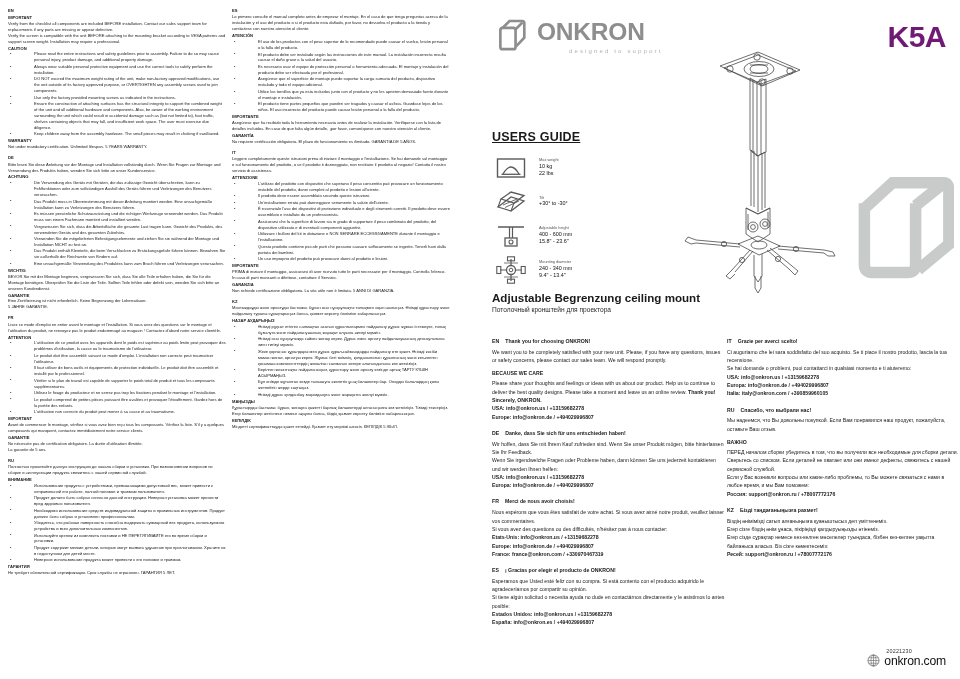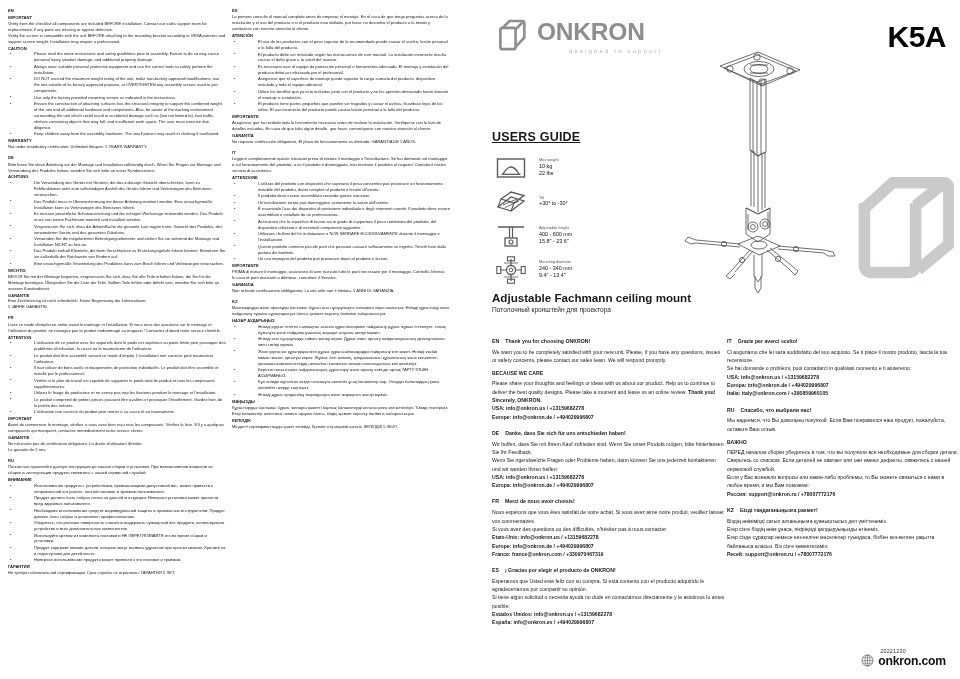--- a/index.html
+++ b/index.html
@@ -20,21 +20,21 @@
   ul.bullets li:before{content:"\2022";position:absolute;left:2px;top:-0.3px;font-size:4px;}
 
   
   .right{position:absolute;left:478px;top:0;width:482px;height:679px;}
 
   .logo-row{position:absolute;left:14px;top:18px;display:flex;align-items:center;}
   .logo-mark{width:38px;height:38px;flex:0 0 auto;}
   .logo-text{margin-left:7px;display:flex;flex-direction:column;justify-content:center;}
   .logo-word{font-size:24.5px;font-weight:bold;letter-spacing:-0.2px;color:#8e8e8e;line-height:1;}
   .logo-tag{font-size:6.1px;letter-spacing:2.1px;color:#b3b3b3;margin-top:2.5px;margin-left:32px;}
-  .model{position:absolute;right:14px;top:20px;font-size:30px;font-weight:bold;color:#000000;letter-spacing:-0.5px;}
+  .model{position:absolute;right:14px;top:20px;font-size:30px;font-weight:bold;color:#701a75;letter-spacing:-0.5px;}
 
   .users-guide{position:absolute;left:14px;top:130px;font-size:12.5px;font-weight:bold;letter-spacing:.2px;text-decoration:underline;}
 
   .specs{position:absolute;left:14px;top:152px;width:180px;}
   .spec{display:flex;align-items:center;height:31px;margin-bottom:3px;}
   .spec-ico{width:38px;flex:0 0 38px;display:flex;align-items:center;justify-content:center;}
   .spec-txt{margin-left:9px;}
   .spec-label{font-size:3.9px;color:#555;line-height:1.35;}
   .spec-val{font-size:5.4px;color:#111;line-height:1.38;}
 
@@ -52,21 +52,21 @@
   .t-sub{font-size:5.2px;font-weight:bold;margin:6px 0 1.5px 0;line-height:1.4;}
   .t-p{font-size:5.15px;line-height:1.62;margin:0 0 0 0;}
   .t-p b{font-weight:bold;}
   .t-contact{font-size:5.15px;line-height:1.6;font-weight:bold;margin:0;}
   .t-gap{height:9px;}
 
   .footer{position:absolute;right:14px;bottom:12px;display:flex;align-items:flex-end;}
   .globe{width:13px;height:13px;margin-right:4px;margin-bottom:0.5px;}
   .foot-stack{display:flex;flex-direction:column;align-items:flex-start;}
   .foot-date{font-size:5.4px;color:#333;letter-spacing:.2px;margin-bottom:0.5px;margin-left:2px;}
-  .foot-site{font-size:12.2px;font-weight:bold;letter-spacing:-0.2px;color:#111;line-height:1;}
+  .foot-site{font-size:12.2px;font-weight:normal;letter-spacing:-0.2px;color:#111;line-height:1;}
 </style>
 </head>
 <body>
 
 <div class="page">
 
   <div class="cols">
 
     <div class="col col-1">
 
@@ -351,21 +351,21 @@
         </div>
         <div class="spec-txt">
           <div class="spec-label">Mounting diameter</div>
           <div class="spec-val">240 - 340 mm</div>
           <div class="spec-val">9.4" - 13.4"</div>
         </div>
       </div>
 
     </div>
 
-    <div class="prod-title">Adjustable Fachmann ceiling mount</div>
+    <div class="prod-title">Adjustable Begrenzung ceiling mount</div>
     <div class="prod-sub">Потолочный кронштейн для проектора</div>
 
     <div class="thanks thanks-a">
 
       <div>
         <div class="t-head">
           <span class="lc">EN</span><span>Thank you for choosing ONKRON!</span>
         </div>
         <p class="t-p">We want you to be completely satisfied with your new unit. Please, if you have any questions, issues or safety concerns, please contact our sales team. We will respond promptly.</p>
         <div class="t-sub">BECAUSE WE CARE</div>

